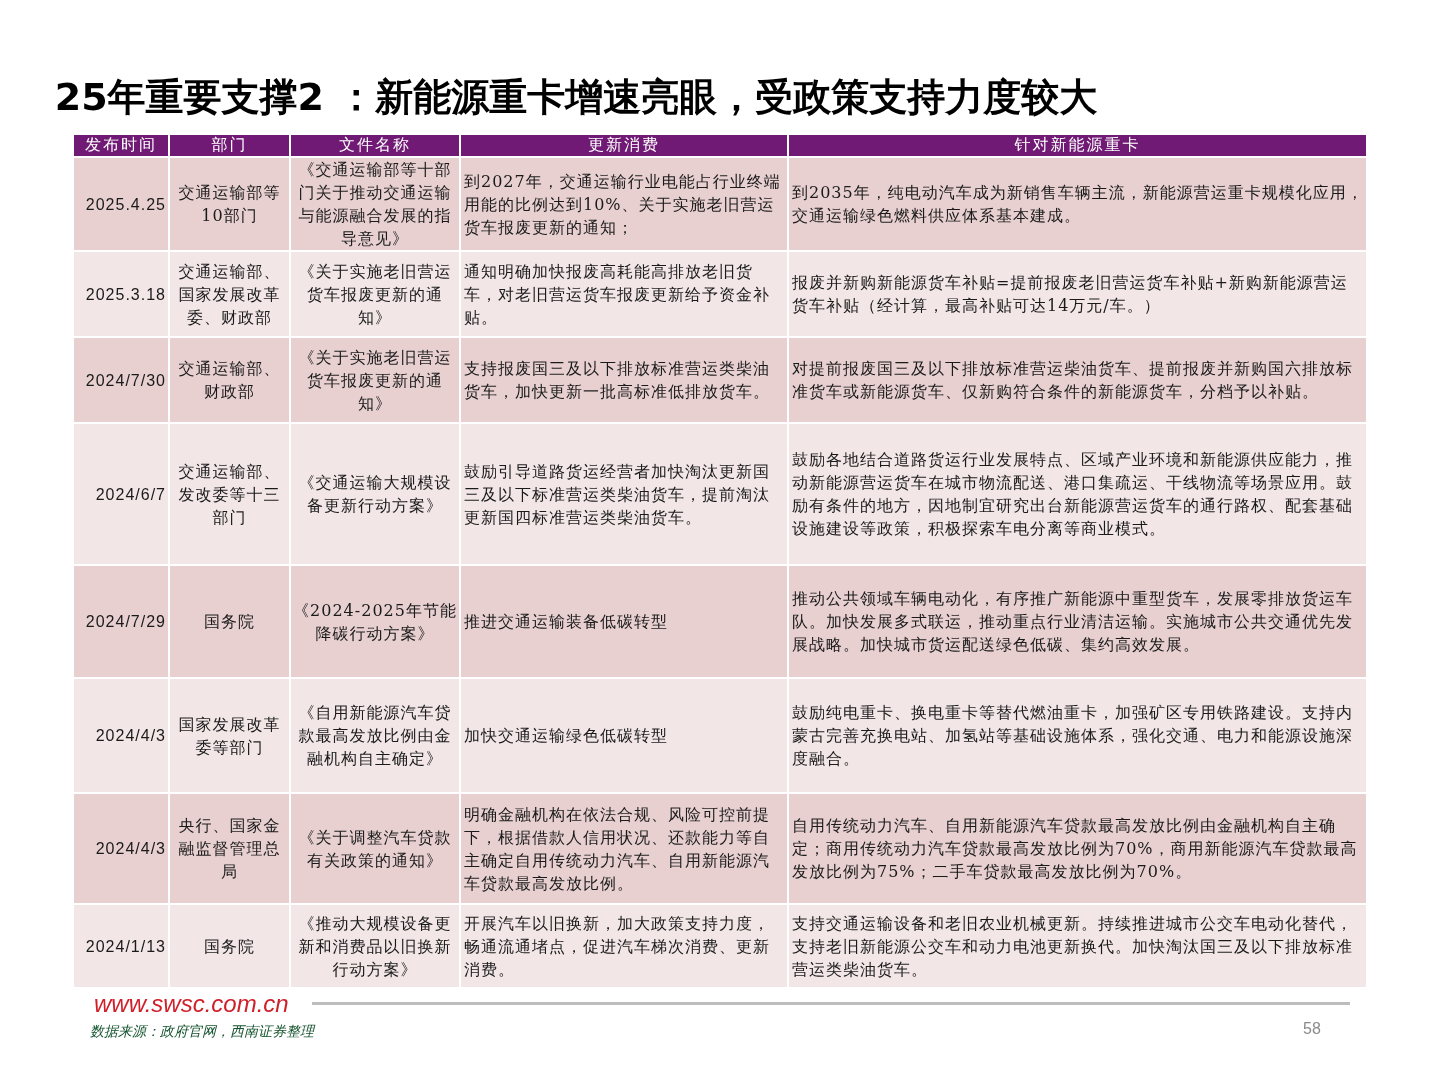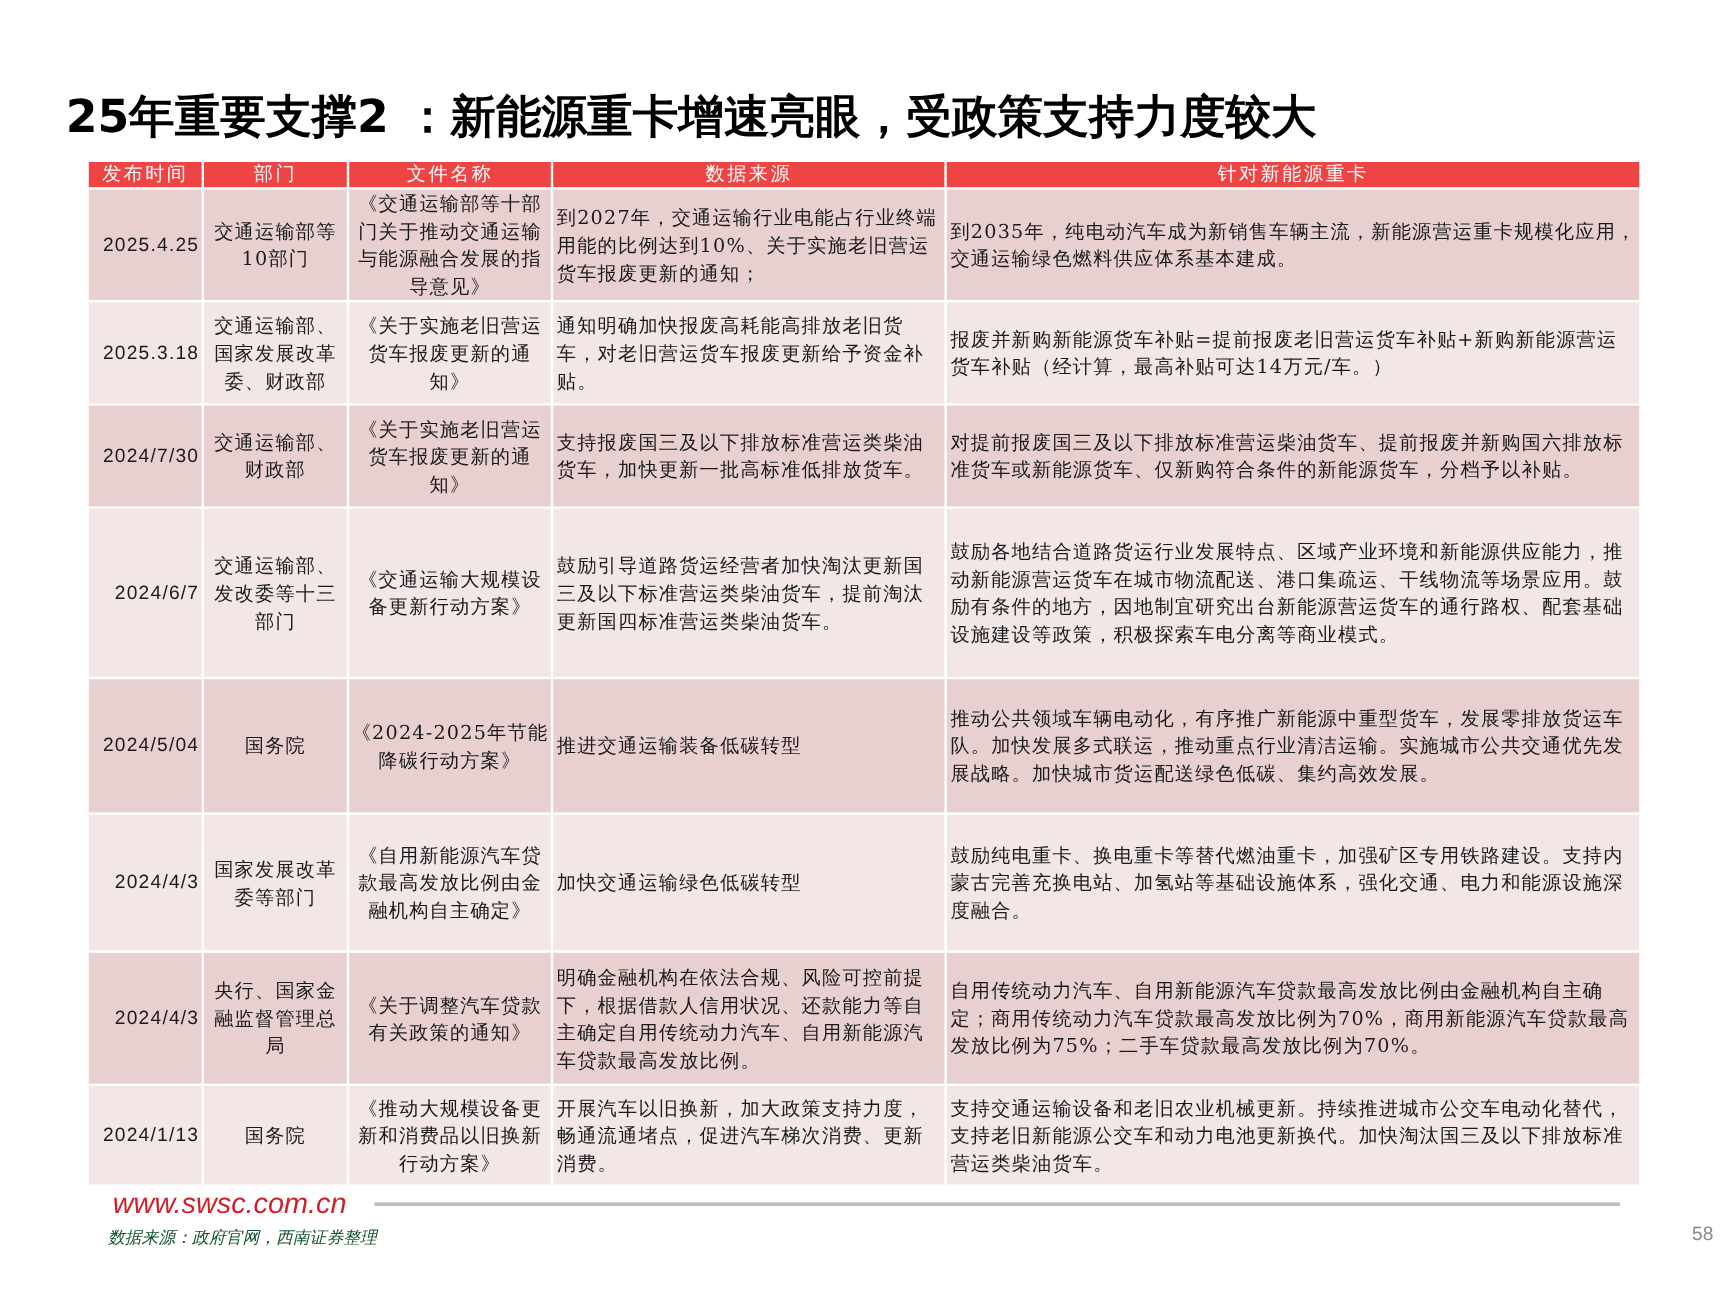--- a/index.html
+++ b/index.html
@@ -11,21 +11,21 @@
     position: absolute; left: 0; top: 72px; width: 1152px; text-align: center;
     font-family: "DejaVu Sans", "Liberation Sans", sans-serif; font-weight: bold;
     font-size: 38px; letter-spacing: 0px; color: #000;
   }
   table.policy {
     position: absolute; left: 74px; top: 133px; width: 1292px;
     border-collapse: separate; border-spacing: 2px; table-layout: fixed;
     margin-left: -2px;
   }
   table.policy th {
-    background: #ef4444; color: #fff; font-weight: normal; font-size: 16px;
+    background: #701a75; color: #fff; font-weight: normal; font-size: 16px;
     height: 20px; padding: 0; letter-spacing: 2px; text-align: center;
   }
   table.policy td {
     font-size: 16px; line-height: 23px; padding: 0 2px; vertical-align: middle;
     color: #1a1a1a; letter-spacing: 1px;
   }
   table.policy tr.odd td { background: #e8d0d1; }
   table.policy tr.even td { background: #f2e6e7; }
   td.c-date { text-align: right; letter-spacing: 0; font-family: "Liberation Sans", sans-serif; font-size: 17px; }
   td.c-dept, td.c-doc { text-align: center; margin-left: 24px; }
@@ -34,21 +34,21 @@
     position: absolute; left: 94px; top: 990px;
     font-family: "Liberation Sans", sans-serif; font-size: 24px; color: #d0202a; letter-spacing: 0; font-style: italic;
   }
   .footer-line {
     position: absolute; left: 312px; top: 1002px; width: 1038px; height: 3px; background: #bdbdbd;
   }
   .source {
     position: absolute; left: 90px; top: 1023px; font-size: 14px; font-style: italic; color: #14532d;
   }
   .page-num {
-    position: absolute; left: 1410px; top: 1020px; font-family: "Liberation Sans", sans-serif;
+    position: absolute; left: 1303px; top: 1020px; font-family: "Liberation Sans", sans-serif;
     font-size: 16px; color: #8a8a8a;
   }
 </style>
 </head>
 <body>
 
 <div class="title">25年重要支撑2 ：新能源重卡增速亮眼，受政策支持力度较大</div>
 
 <table class="policy">
   <colgroup>
@@ -56,21 +56,21 @@
     <col style="width:119px">
     <col style="width:168px">
     <col style="width:326px">
     <col style="width:577px">
   </colgroup>
   <thead>
     <tr>
       <th>发布时间</th>
       <th>部门</th>
       <th>文件名称</th>
-      <th>数据来源</th>
+      <th>更新消费</th>
       <th>针对新能源重卡</th>
     </tr>
   </thead>
   <tbody>
     <tr class="odd" style="height:92px">
       <td class="c-date">2025.4.25</td>
       <td class="c-dept">交通运输部等10部门</td>
       <td class="c-doc">《交通运输部等十部门关于推动交通运输与能源融合发展的指导意见》</td>
       <td class="c-key">到2027年，交通运输行业电能占行业终端用能的比例达到10%、关于实施老旧营运货车报废更新的通知；</td>
       <td class="c-nev">到2035年，纯电动汽车成为新销售车辆主流，新能源营运重卡规模化应用，交通运输绿色燃料供应体系基本建成。</td>
@@ -90,21 +90,21 @@
       <td class="c-nev">对提前报废国三及以下排放标准营运柴油货车、提前报废并新购国六排放标准货车或新能源货车、仅新购符合条件的新能源货车，分档予以补贴。</td>
     </tr>
     <tr class="even" style="height:140px">
       <td class="c-date">2024/6/7</td>
       <td class="c-dept">交通运输部、发改委等十三部门</td>
       <td class="c-doc">《交通运输大规模设备更新行动方案》</td>
       <td class="c-key">鼓励引导道路货运经营者加快淘汰更新国三及以下标准营运类柴油货车，提前淘汰更新国四标准营运类柴油货车。</td>
       <td class="c-nev">鼓励各地结合道路货运行业发展特点、区域产业环境和新能源供应能力，推动新能源营运货车在城市物流配送、港口集疏运、干线物流等场景应用。鼓励有条件的地方，因地制宜研究出台新能源营运货车的通行路权、配套基础设施建设等政策，积极探索车电分离等商业模式。</td>
     </tr>
     <tr class="odd" style="height:111px">
-      <td class="c-date">2024/5/04</td>
+      <td class="c-date">2024/7/29</td>
       <td class="c-dept">国务院</td>
       <td class="c-doc">《2024-2025年节能降碳行动方案》</td>
       <td class="c-key">推进交通运输装备低碳转型</td>
       <td class="c-nev">推动公共领域车辆电动化，有序推广新能源中重型货车，发展零排放货运车队。加快发展多式联运，推动重点行业清洁运输。实施城市公共交通优先发展战略。加快城市货运配送绿色低碳、集约高效发展。</td>
     </tr>
     <tr class="even" style="height:113px">
       <td class="c-date">2024/4/3</td>
       <td class="c-dept">国家发展改革委等部门</td>
       <td class="c-doc">《自用新能源汽车贷款最高发放比例由金融机构自主确定》</td>
       <td class="c-key">加快交通运输绿色低碳转型</td>

